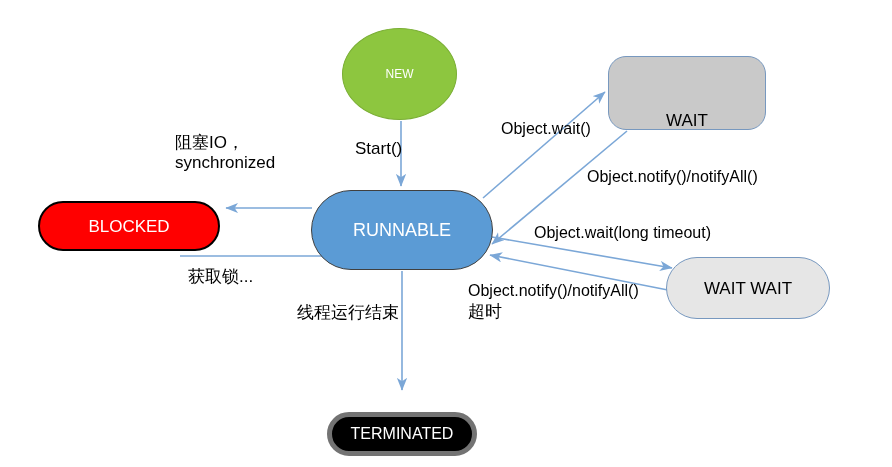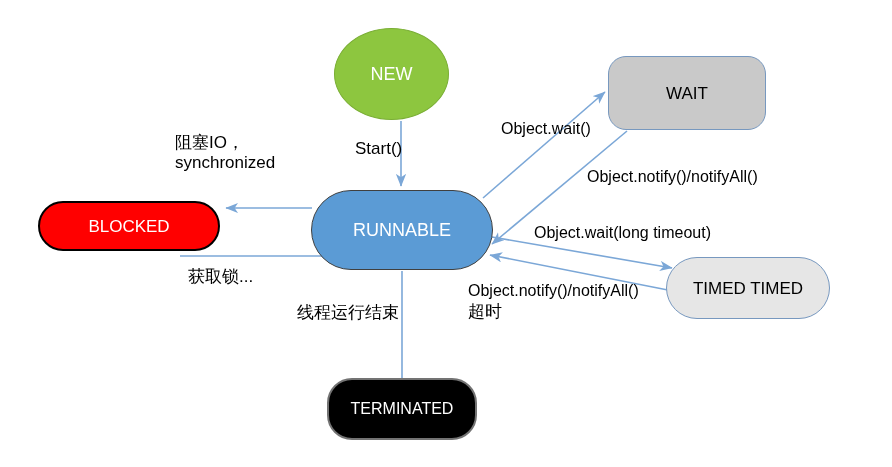--- a/index.html
+++ b/index.html
@@ -34,29 +34,29 @@
     box-sizing: border-box;
     text-align: center;
     z-index: 5;
     white-space: nowrap;
   }
   .node-label {
     line-height: 1;
   }
 
   .node-new {
-    left: 334px;
+    left: 342px;
     top: 28px;
     width: 115px;
     height: 92px;
     border-radius: 50%;
     background: #8DC63F;
     border: 1px solid #7AAE35;
     color: #ffffff;
-    font-size: 18px;
+    font-size: 12px;
   }
 
   .node-runnable {
     left: 311px;
     top: 190px;
     width: 182px;
     height: 80px;
     border-radius: 40px;
     background: #5B9BD5;
     border: 1px solid #404040;
@@ -80,42 +80,43 @@
   .node-wait {
     left: 608px;
     top: 56px;
     width: 158px;
     height: 74px;
     border-radius: 18px;
     background: #C9C9C9;
     border: 1.5px solid #7798BF;
     color: #000000;
     font-size: 17px;
+    align-items: flex-end;
   }
 
   .node-timed-wait {
     left: 666px;
     top: 257px;
     width: 164px;
     height: 62px;
     border-radius: 31px;
     background: #E6E6E6;
     border: 1.5px solid #7798BF;
     color: #000000;
     font-size: 17px;
   }
 
   .node-terminated {
     left: 327px;
-    top: 378px;
+    top: 412px;
     width: 150px;
-    height: 62px;
+    height: 44px;
     border-radius: 25px;
     background: #000000;
-    border: 2px solid #737373;
+    border: 5px solid #737373;
     color: #ffffff;
     font-size: 16px;
   }
 
   
   .edge-label {
     position: absolute;
     color: #000000;
     z-index: 6;
     line-height: 1.18;
@@ -195,21 +196,21 @@
 
   <div class="node node-blocked">
     <span class="node-label">BLOCKED</span>
   </div>
 
   <div class="node node-wait">
     <span class="node-label">WAIT</span>
   </div>
 
   <div class="node node-timed-wait">
-    <span class="node-label">TIMED TIMED</span>
+    <span class="node-label">WAIT WAIT</span>
   </div>
 
   <div class="node node-terminated">
     <span class="node-label">TERMINATED</span>
   </div>
 
   <div class="edge-label lbl-start">
     <span>Start()</span>
   </div>
 

